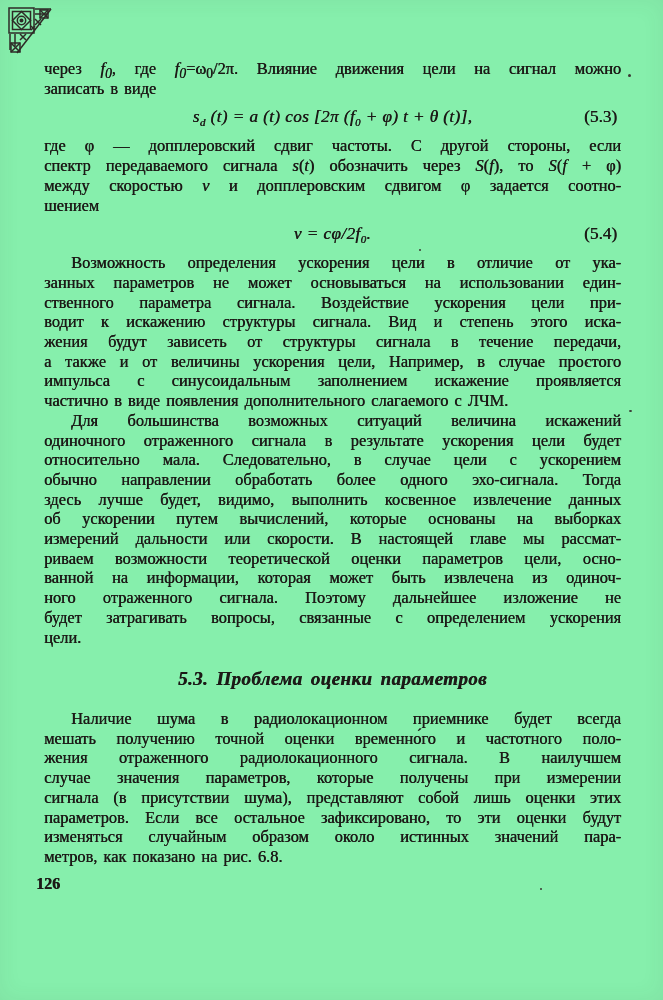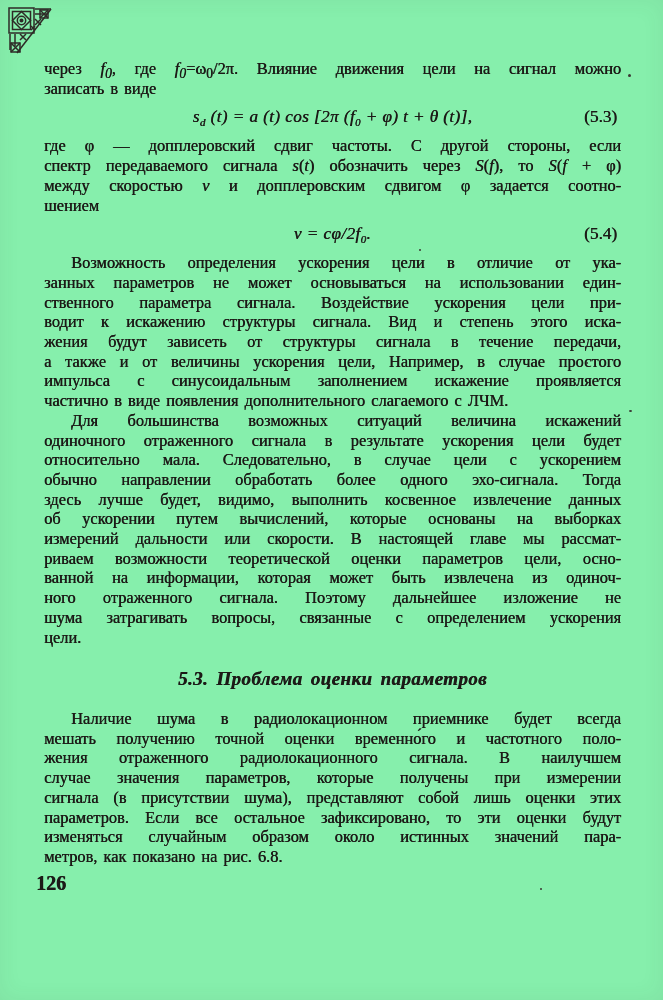--- a/index.html
+++ b/index.html
@@ -30,21 +30,21 @@
   }
   .formula-body{font-style:italic;letter-spacing:0.4px;}
   .formula-body sub{font-size:11px;}
   .formula-number{position:absolute;right:4px;top:0;font-style:normal;}
   .section-heading{
     text-align:center;font-weight:bold;font-style:italic;
     font-size:19px;margin:22px 0 20px;letter-spacing:0.4px;word-spacing:3px;
   }
   .page-number{
     margin-top:7px;margin-left:-8px;
-    font-weight:bold;font-size:20px;text-align:right;text-align-last:left;
+    font-weight:bold;font-size:16px;text-align:right;text-align-last:left;
   }
   sub{line-height:0;}
   .speck{position:absolute;background:#3a3732;border-radius:50%;}
 </style>
 </head>
 <body>
 
 <div class="page">
 
   <svg class="ornament" viewBox="0 0 46 50" xmlns="http://www.w3.org/2000/svg">
@@ -97,21 +97,21 @@
         <div class="line indent">Для большинства возможных ситуаций величина искажений</div>
         <div class="line">одиночного отраженного сигнала в результате ускорения цели будет</div>
         <div class="line">относительно мала. Следовательно, в случае цели с ускорением</div>
         <div class="line">обычно направлении обработать более одного эхо-сигнала. Тогда</div>
         <div class="line">здесь лучше будет, видимо, выполнить косвенное извлечение данных</div>
         <div class="line">об ускорении путем вычислений, которые основаны на выборках</div>
         <div class="line">измерений дальности или скорости. В настоящей главе мы рассмат-</div>
         <div class="line">риваем возможности теоретической оценки параметров цели, осно-</div>
         <div class="line">ванной на информации, которая может быть извлечена из одиноч-</div>
         <div class="line">ного отраженного сигнала. Поэтому дальнейшее изложение не</div>
-        <div class="line">шума затрагивать вопросы, связанные с определением ускорения</div>
+        <div class="line">будет затрагивать вопросы, связанные с определением ускорения</div>
         <div class="line last">цели.</div>
       </div>
       <div class="section-heading">5.3. Проблема оценки параметров</div>
       <div class="para">
         <div class="line indent">Наличие шума в радиолокационном приемнике будет всегда</div>
         <div class="line">мешать получению точной оценки временно́го и частотного поло-</div>
         <div class="line">жения отраженного радиолокационного сигнала. В наилучшем</div>
         <div class="line">случае значения параметров, которые получены при измерении</div>
         <div class="line">сигнала (в присутствии шума), представляют собой лишь оценки этих</div>
         <div class="line">параметров. Если все остальное зафиксировано, то эти оценки будут</div>

